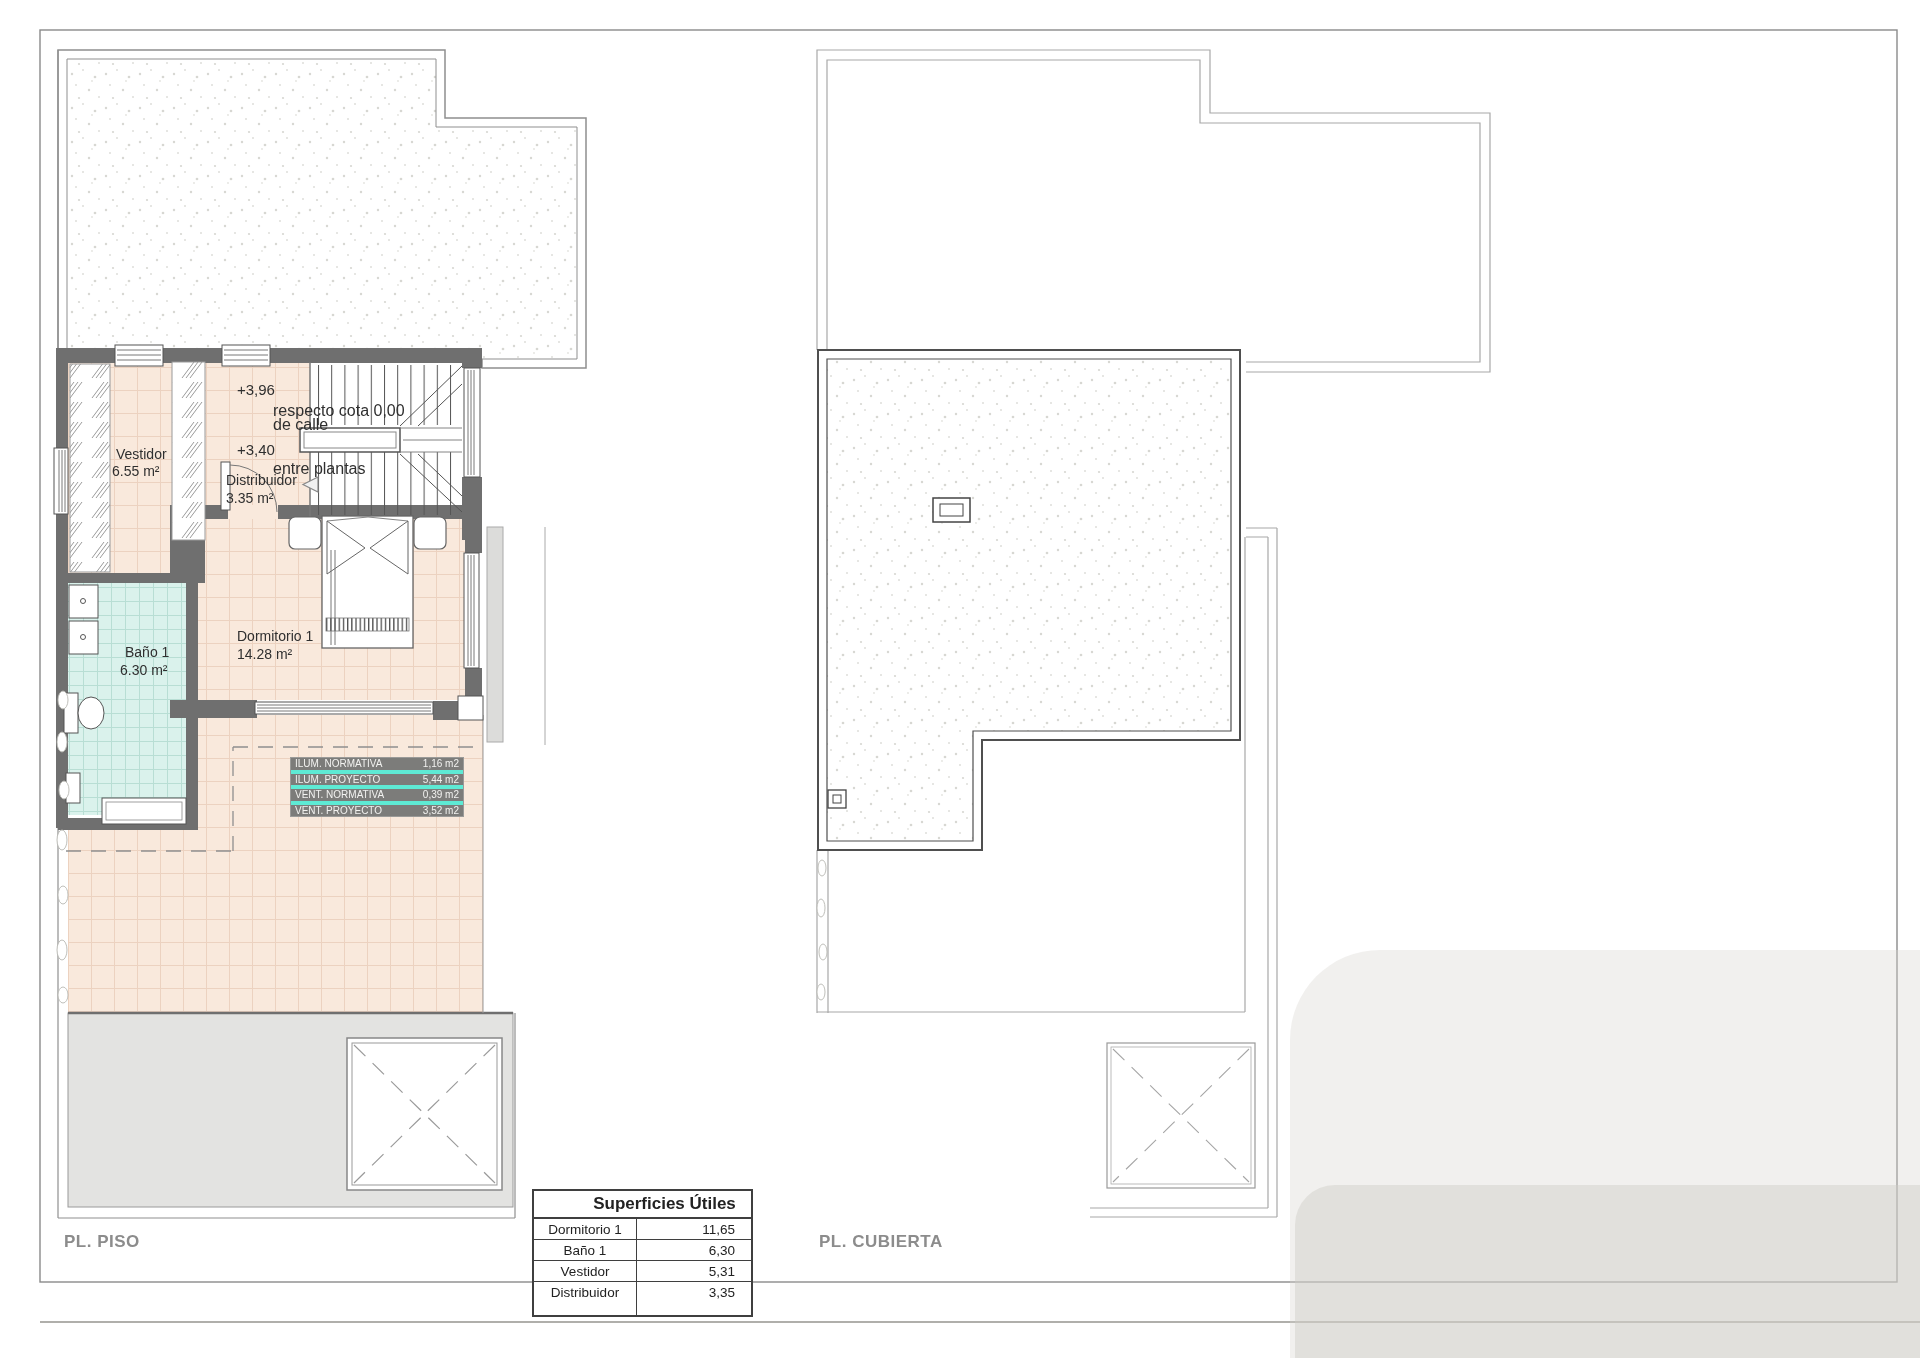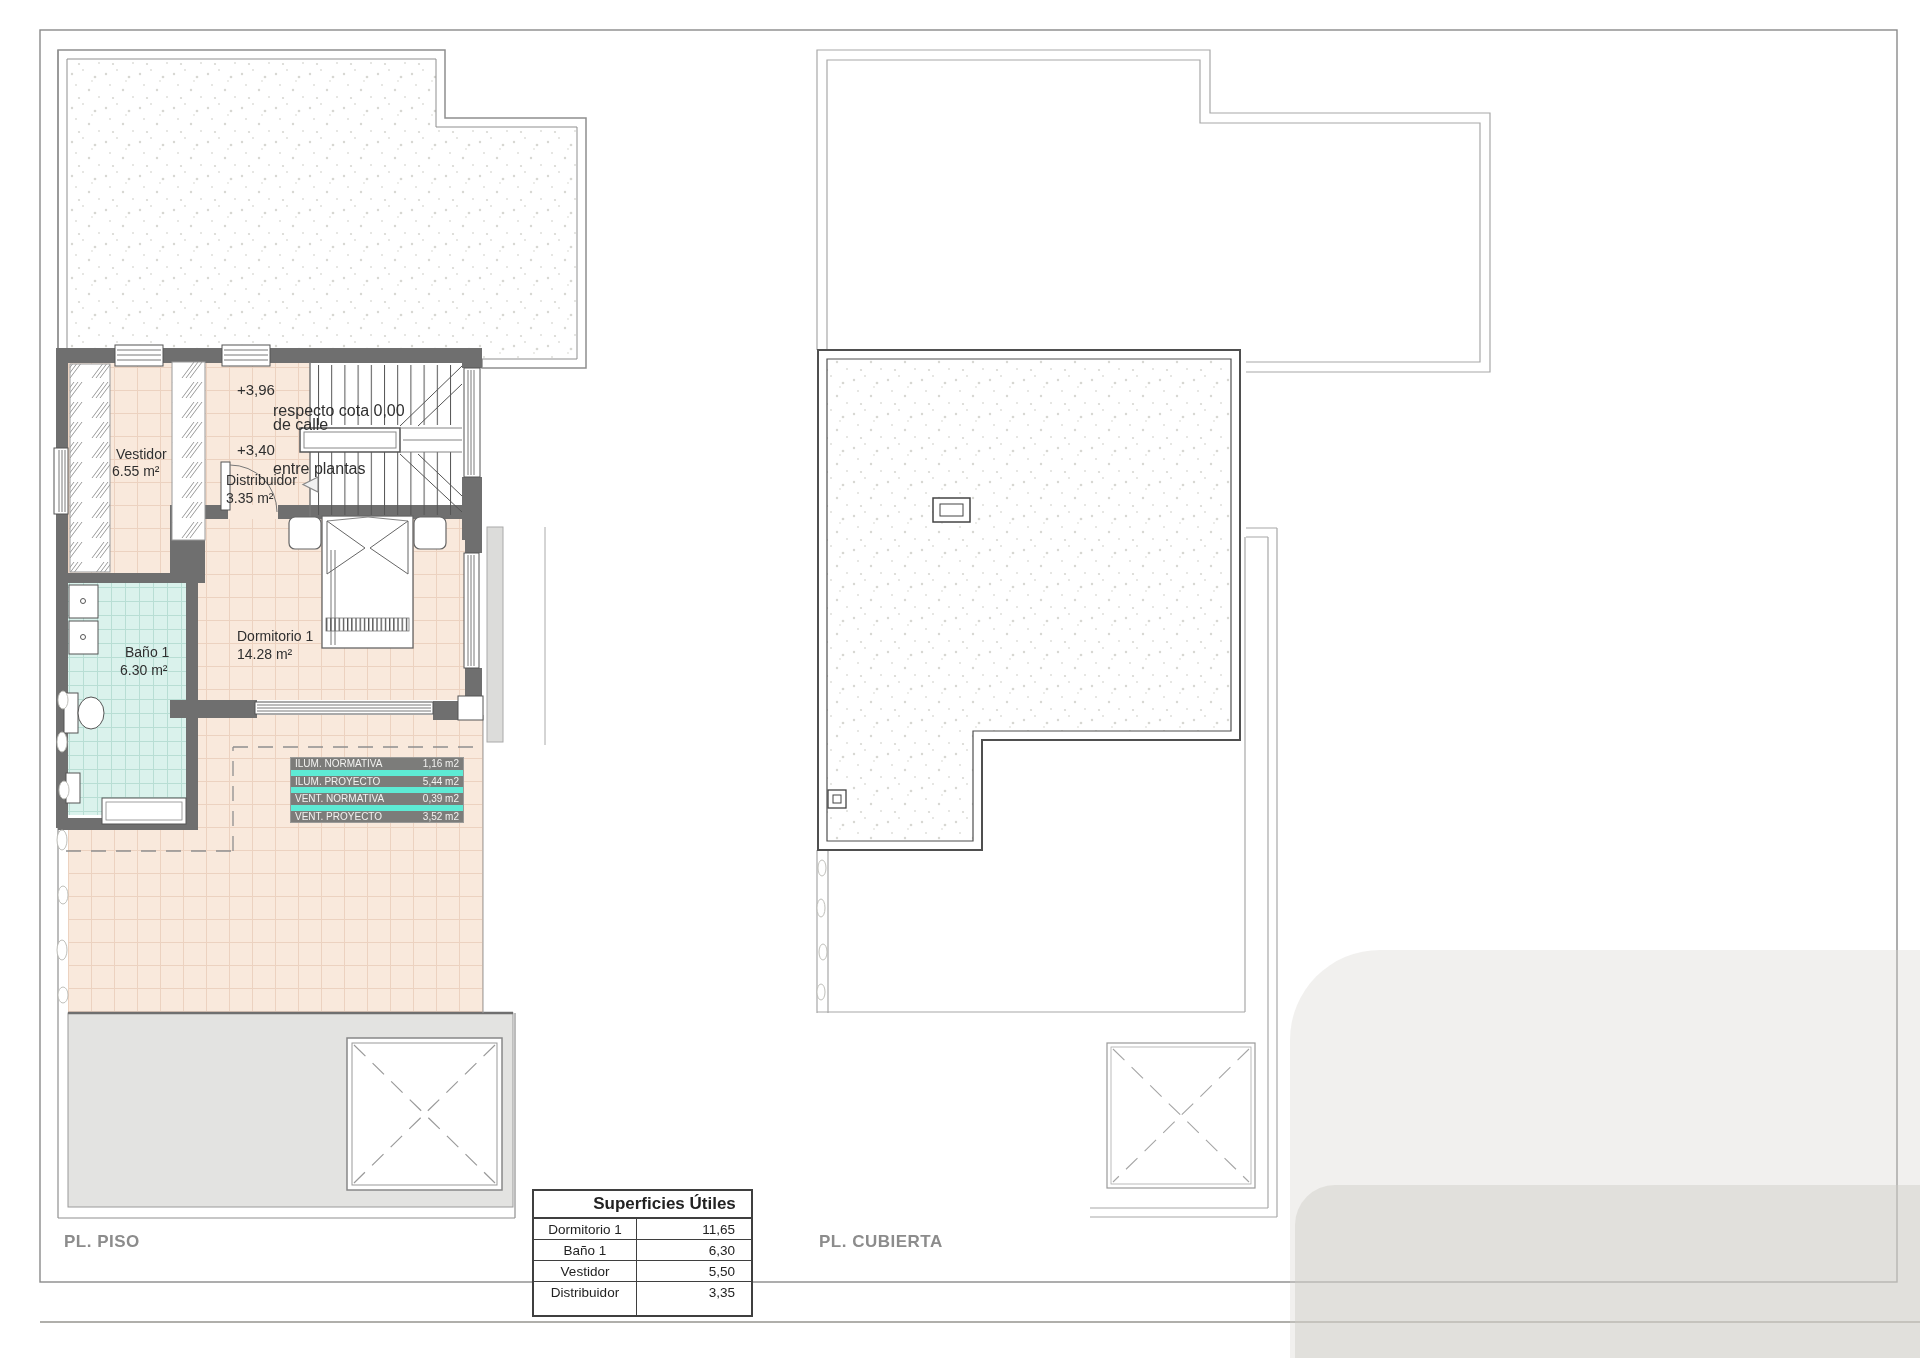--- a/index.html
+++ b/index.html
@@ -8,21 +8,21 @@
   #plan-svg{position:absolute;left:0;top:0;}
   .lbl{position:absolute;color:#2f2f2f;white-space:nowrap;line-height:1.15;}
   .t15{font-size:15px;}
   .t14{font-size:14px;}
   .t10{font-size:16px;margin-left:36px;}
   .plan-title{position:absolute;font-size:17px;font-weight:bold;color:#8c8c8c;letter-spacing:.5px;white-space:nowrap;}
   
   #vent-table{position:absolute;left:290px;top:757px;width:172px;background:#7c7c7a;
               border:1px solid #9a9a98;}
   #vent-table .vrow{display:flex;justify-content:space-between;align-items:center;
-              height:11.5px;padding:0 4px;border-bottom:6px solid #5eead4;
+              height:11.5px;padding:0 4px;border-bottom:4px solid #5eead4;
               color:#f2f2f0;font-size:10px;}
   #vent-table .vrow:last-child{border-bottom:none;}
   
   #areas-table{position:absolute;left:532px;top:1189px;width:221px;background:#fff;
                border:2px solid #3f3f3f;box-sizing:border-box;}
   #areas-table .hdr{height:26px;display:flex;align-items:center;justify-content:center;
                font-size:17px;font-weight:bold;color:#222;border-bottom:2px solid #3f3f3f;padding-left:44px;}
   #areas-table .arow{display:grid;grid-template-columns:103px 1fr;border-bottom:1px solid #3f3f3f;}
   #areas-table .arow:last-child{border-bottom:none;}
   #areas-table .acell-l{display:flex;align-items:center;justify-content:center;
@@ -313,21 +313,21 @@
   <div class="arow">
     <div class="acell-l">Dormitorio 1</div>
     <div class="acell-v">11,65</div>
   </div>
   <div class="arow">
     <div class="acell-l">Baño 1</div>
     <div class="acell-v">6,30</div>
   </div>
   <div class="arow">
     <div class="acell-l">Vestidor</div>
-    <div class="acell-v">5,50</div>
+    <div class="acell-v">5,31</div>
   </div>
   <div class="arow tall">
     <div class="acell-l">Distribuidor</div>
     <div class="acell-v">3,35</div>
   </div>
 </div>
 
 <div class="plan-title" style="left:64px;top:1232px;">PL. PISO</div>
 <div class="plan-title" style="left:819px;top:1232px;">PL. CUBIERTA</div>
 

